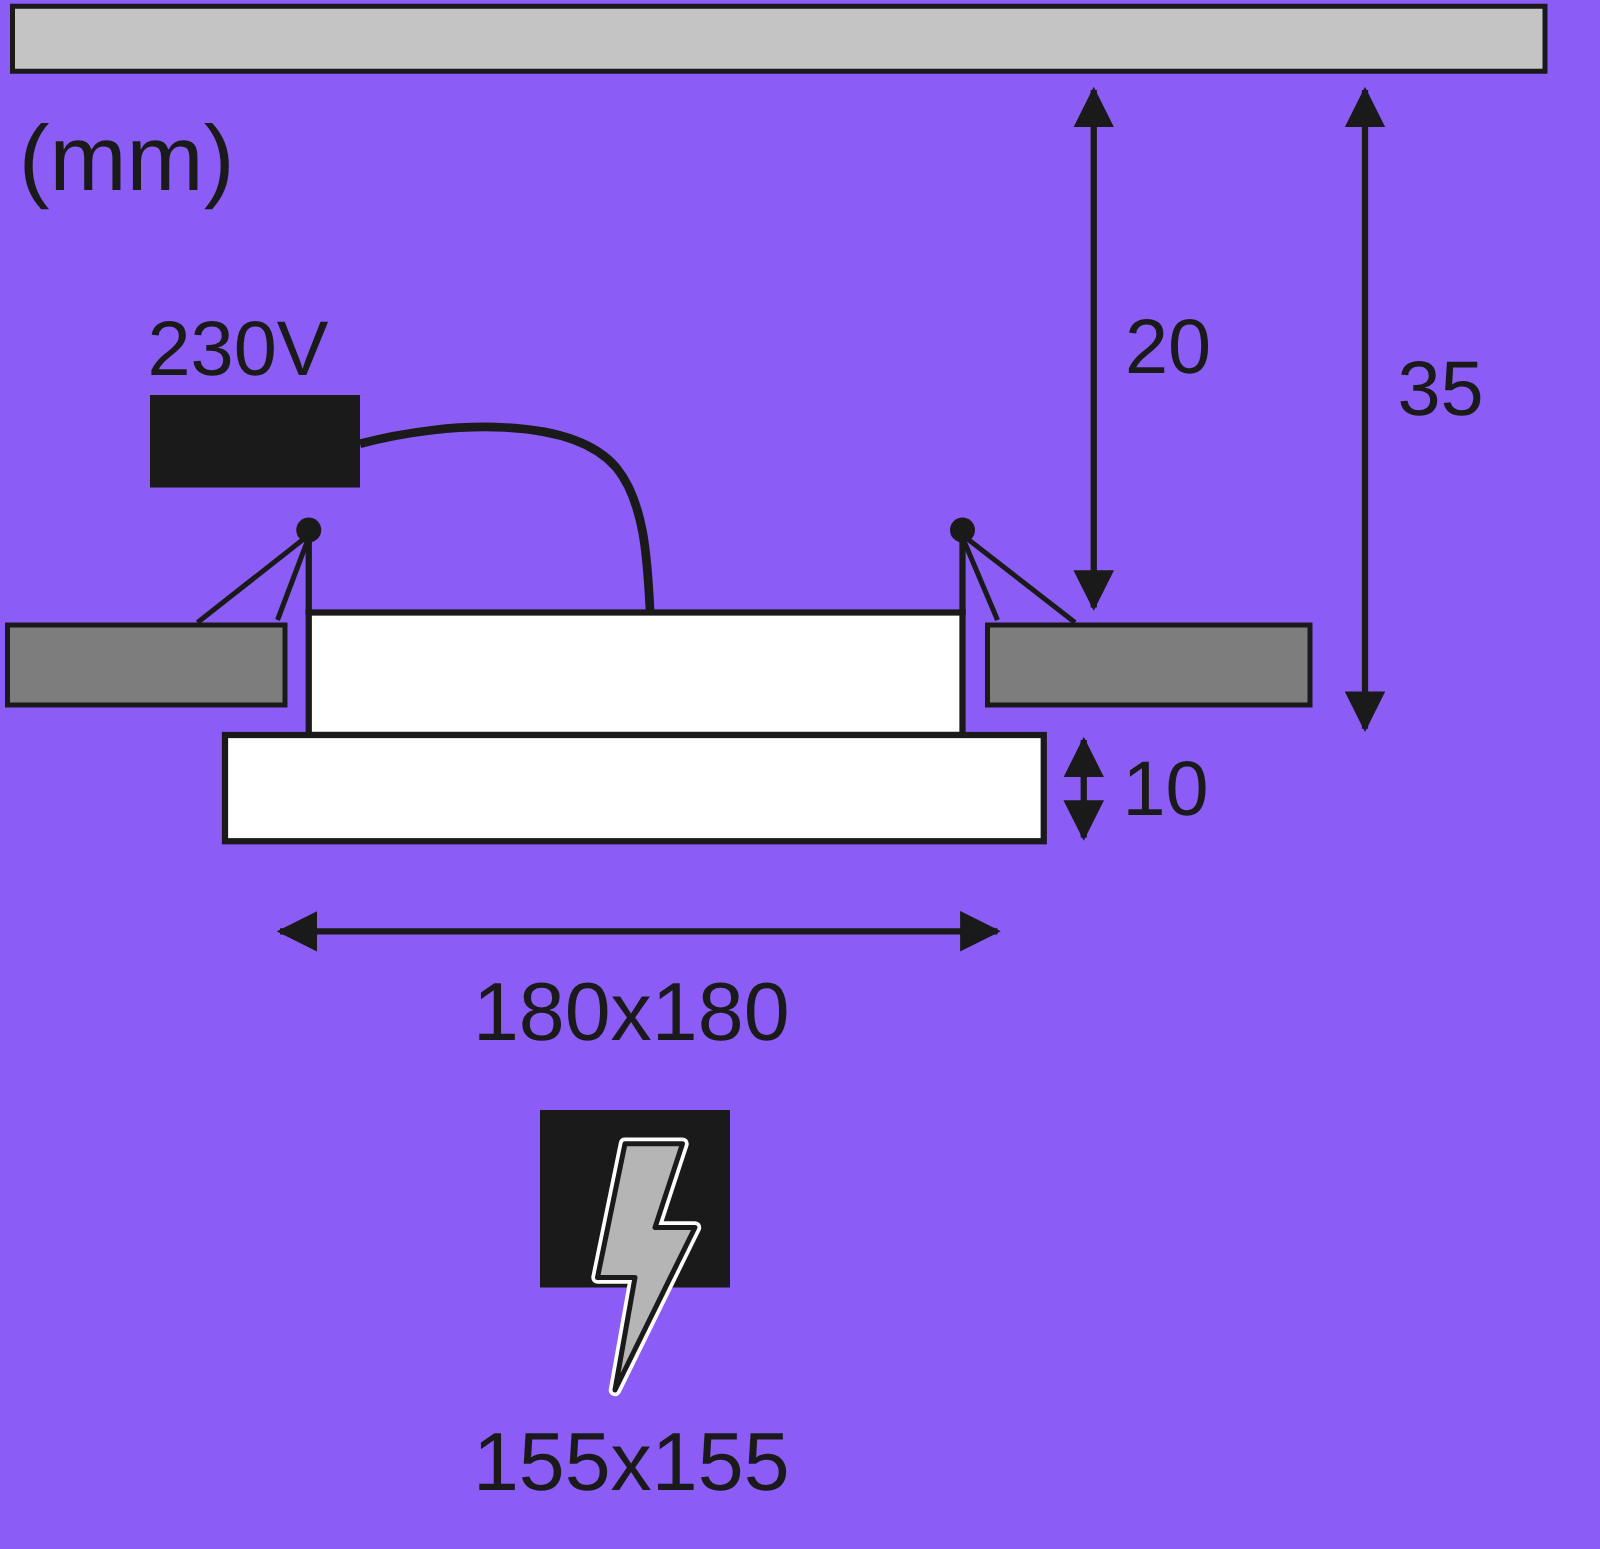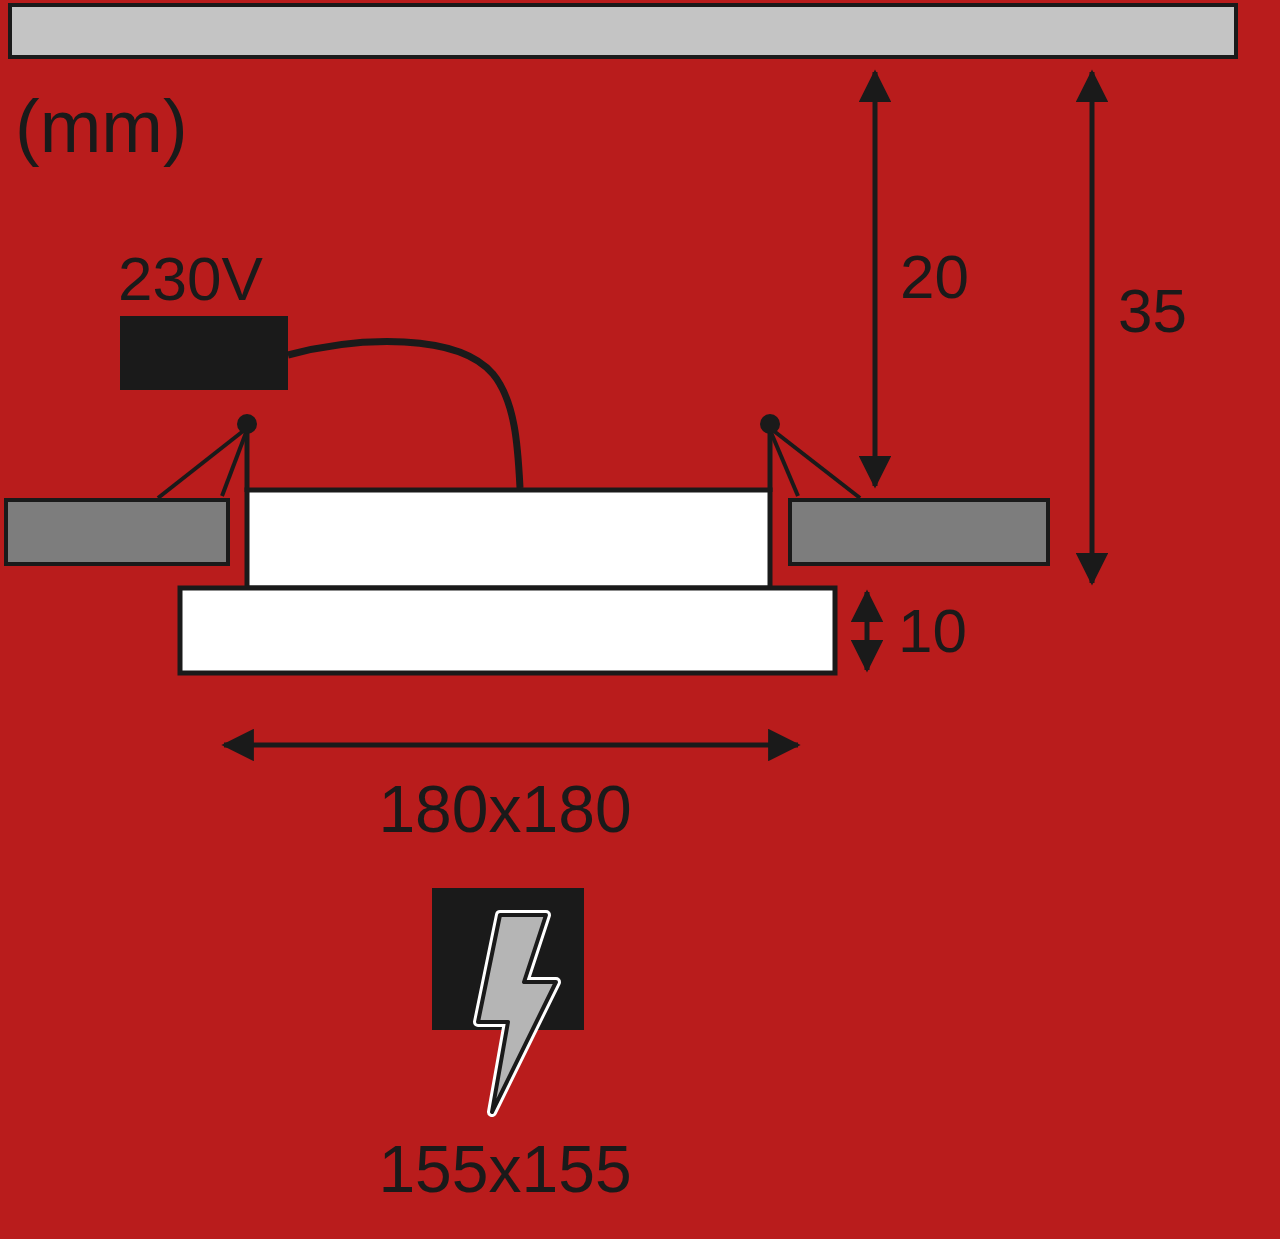--- a/index.html
+++ b/index.html
@@ -7,21 +7,21 @@
     padding: 0;
     background: #ffffff;
     width: 1280px;
     height: 1239px;
     overflow: hidden;
   }
   .stage {
     position: relative;
     width: 1280px;
     height: 1239px;
-    background: #b91c1c;
+    background: #8b5cf6;
     font-family: "Liberation Sans", sans-serif;
   }
   svg text {
     font-family: "Liberation Sans", sans-serif;
     fill: #1a1a1a;
   }
 </style>
 </head>
 <body>
 

